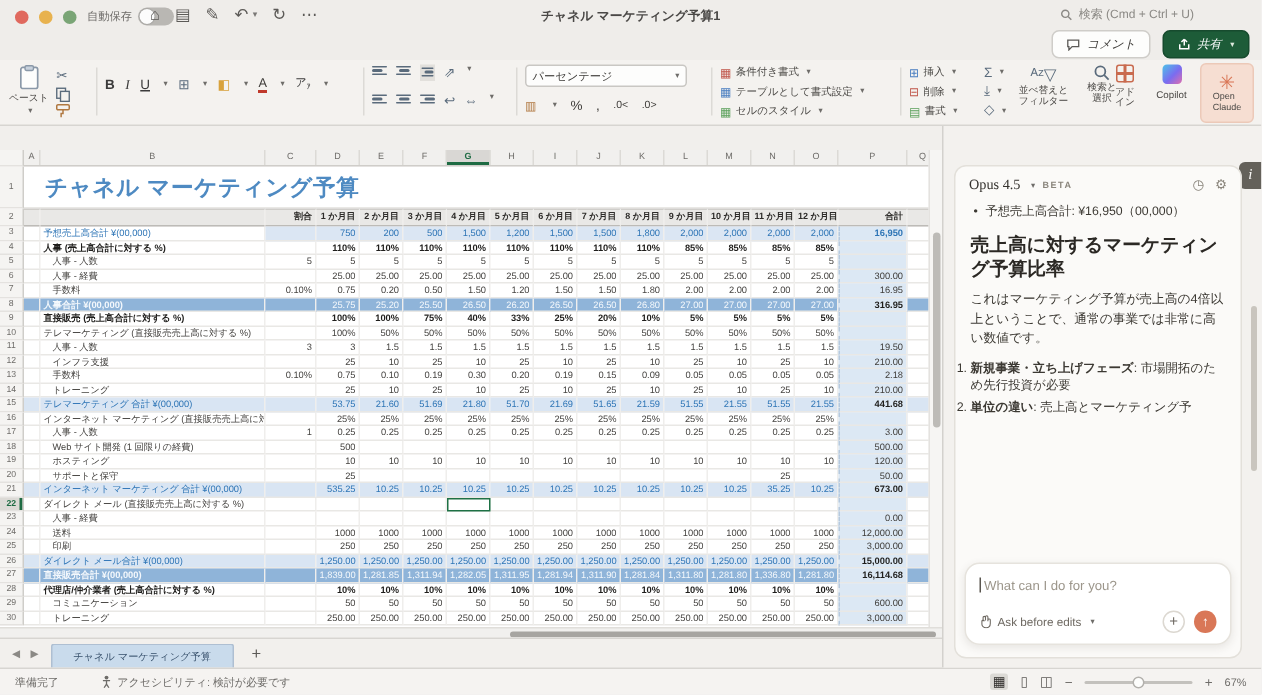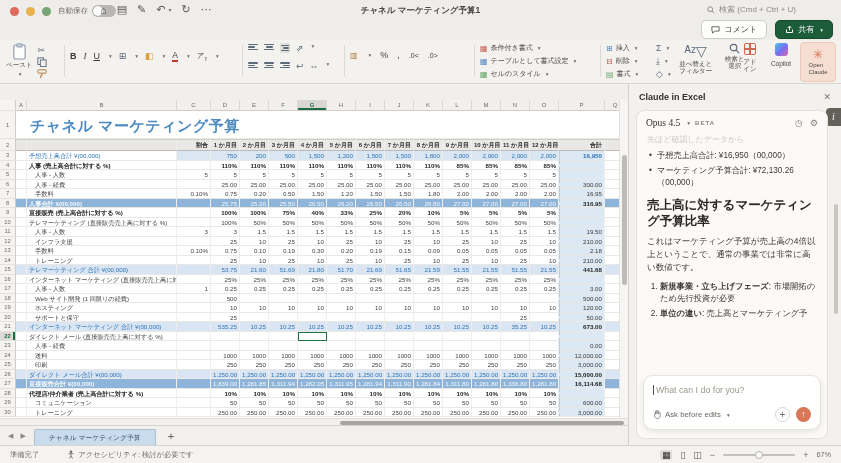--- a/index.html
+++ b/index.html
@@ -19,21 +19,21 @@
   .qat span { cursor:default; }
   .qat .small-caret{ font-size:6px; margin-left:-7px; color:#7a7876;}
   .doc-title { position:absolute; top:5px; left:50%; transform:translateX(-50%); font-size:8.5px; color:#4a4846; font-weight:bold;}
   .searchbox { position:absolute; right:45px; top:4px; display:flex; align-items:center; gap:4px; color:#8b8985; font-size:8px;}
 
   
   .tabrow { position:absolute; top:24px; left:0; width:841px; height:16px; background:#efedea; }
   .tabs { position:absolute; left:10px; top:0; display:flex; gap:16px; height:16px; align-items:center; }
   .tab { font-size:8.5px; color:#4c4a47; padding:1px 2px 3px; cursor:default; white-space:nowrap;}
   .tab.active { color:#1e6b43; font-weight:bold; border-bottom:2px solid #1e6b43; }
-  .tr-buttons { position:absolute; right:8px; top:-4px; display:flex; gap:8px; align-items:flex-start;}
+  .tr-buttons { position:absolute; right:8px; top:-4px; display:flex; gap:8px; align-items:flex-start;font-style:italic;}
   .btn-comment { display:flex; align-items:center; gap:4px; background:#fdfdfc; border:1px solid #cfcdc9; border-radius:5px; padding:3px 9px; font-size:8px; color:#3e3c39;}
   .btn-share { display:flex; align-items:center; gap:4px; background:#1d5c38; border:1px solid #174b2e; border-radius:5px; padding:3px 9px; font-size:8px; color:#fff;}
 
   
   .ribbon { position:absolute; top:40px; left:0; width:841px; height:44px; background:#f4f2ef; border-bottom:1px solid #d7d5d1; }
   .rgroup { position:absolute; top:3px; height:38px; }
   .vsep { position:absolute; top:5px; width:1px; height:32px; background:#dcdad6; }
   .ctlbox { background:#fdfdfc; border:1px solid #c9c7c3; border-radius:3px; color:#3e3c39; display:flex; align-items:center; justify-content:space-between; padding:0 4px; }
   .ic { color:#5a6b7c; font-size:9px; }
   .caret { font-size:5.5px; color:#6e6c69; margin-left:2px;}
@@ -114,21 +114,21 @@
   .msg { padding:2px 10px 0; color:#3c3933; }
   .scrolled { font-size:8px; color:#3c3933; opacity:.28; margin-bottom:5px; white-space:nowrap; overflow:hidden;}
   .bullets { list-style:none; margin-bottom:8px;}
   .bullets li { font-size:8.2px; line-height:1.45; padding-left:10px; position:relative; margin-bottom:3px;}
   .bullets li:before { content:"•"; position:absolute; left:2px; }
   .msg h1 { font-size:12.5px; line-height:1.3; color:#2b2824; margin:6px 0 6px; font-weight:bold;}
   .statline { font-size:8.5px; margin-bottom:7px;}
   .statline b { font-size:8.8px; }
   .para { font-size:8.5px; line-height:1.5; margin-bottom:8px;}
   .msg h2 { font-size:10.5px; color:#2b2824; margin:2px 0 5px; font-weight:bold;}
-  .numlist { margin-left:13px; }
+  .numlist { }
   .numlist li { font-size:8.3px; line-height:1.4; margin-bottom:3px;}
   .numlist b { font-weight:bold; }
   .inputcard { position:absolute; left:6px; right:6px; bottom:8px; background:#ffffff; border:1px solid #e6e3dd; border-radius:10px; box-shadow:0 2px 6px rgba(60,50,40,.10); padding:9px 9px 7px;}
   .placeholder { font-size:8.8px; color:#9c968b; border-left:1px solid #5a564f; padding-left:2px;}
   .input-controls { display:flex; align-items:center; margin-top:12px;}
   .askedits { display:flex; align-items:center; gap:4px; font-size:7.8px; color:#6e6962;}
   .ic-right { margin-left:auto; display:flex; gap:6px; align-items:center;}
   .plusbtn { width:15px; height:15px; border:1px solid #dcd8d1; border-radius:50%; color:#6e6962; font-size:10px; line-height:13px; text-align:center; background:#fff;}
   .sendbtn { width:15px; height:15px; border-radius:50%; color:#fff; font-size:9px; line-height:15px; text-align:center; }
   .sb-scroll { position:absolute; right:3px; top:120px; width:4px; height:110px; border-radius:2px; background:#c9c5be;}
@@ -271,20 +271,24 @@
             <i></i>
           </span>
         <span class="ic">↩</span>
         <span class="ic">⇔</span>
           <span class="caret">▾</span>
       </div>
     </div>
     <div class="vsep" style="left:344px;"></div>
 
     <div class="rgroup" style="left:350px; width:120px;">
+      <div class="ctlbox" style="width:108px; height:15px; font-size:7.5px;">
+          <span>パーセンテージ</span>
+          <span class="caret">▾</span>
+        </div>
       <div style="display:flex; gap:9px; margin-top:7px; align-items:center; color:#3e3c39;">
         <span style="font-size:8px; color:#b07840;">▥</span>
           <span class="caret">▾</span>
         <span style="font-size:9px;">%</span>
         <span style="font-size:9px;">,</span>
         <span style="font-size:7px;">.0˂</span>
         <span style="font-size:7px;">.0˃</span>
       </div>
     </div>
     <div class="vsep" style="left:474px;"></div>
@@ -335,21 +339,21 @@
         <div class="row">
             <span class="ic">⤓</span>
             <span class="caret">▾</span>
           </div>
         <div class="row">
             <span class="ic">◇</span>
             <span class="caret">▾</span>
           </div>
       </div>
       <div class="bigbtn" style="width:38px; text-align:center;">
-        <span style="font-size:14px; color:#5a6b7c;">ᴬᶻ▽</span>
+        <span style="font-size:11px; color:#5a6b7c;">ᴬᶻ▽</span>
         <span style="white-space:pre-line; line-height:1.1;">並べ替えと
 フィルター</span>
       </div>
       <div class="bigbtn" style="width:28px; text-align:center;">
         <svg width="11" height="11" viewBox="0 0 12 12">
             <circle cx="5" cy="5" r="3.6" fill="none" stroke="#5a6b7c" stroke-width="1.3"></circle>
             <line x1="7.8" y1="7.8" x2="11" y2="11" stroke="#5a6b7c" stroke-width="1.3"></line>
           </svg>
         <span style="white-space:pre-line; line-height:1.1;">検索と
 選択</span>
@@ -1014,40 +1018,34 @@
       <span style="font-size:9px;">−</span>
       <span class="zoomtrack">
           <span class="zoomknob"></span>
         </span>
       <span style="font-size:9px;">+</span>
       <span>67%</span>
     </span>
   </div>
 
   <div class="sidebar">
-    <div class="sb-head">
-      <span class="sb-title">Claude in Excel</span>
-      <span class="sb-close">✕</span>
-    </div>
     <div class="info-tab">i</div>
     <div class="sb-card">
       <div class="model-row">
         <span class="model-name">Opus 4.5</span>
         <span class="caret">▾</span>
         <span class="beta">BETA</span>
         <span class="model-icons">
           <span>◷</span>
           <span>⚙</span>
         </span>
       </div>
       <div class="msg">
-        <div class="scrolled">先ほど確認したデータから</div>
         <ul class="bullets" id="claude-bullets">
             <li>予想売上高合計: ¥16,950（00,000）</li>
-            <li>マーケティング予算合計: ¥72,130.26（00,000）</li>
           </ul>
         <h1>売上高に対するマーケティング予算比率</h1>
         <div class="para">これはマーケティング予算が売上高の4倍以上ということで、通常の事業では非常に高い数値です。</div>
         <ol class="numlist" id="claude-reasons">
             <li><b>新規事業・立ち上げフェーズ</b><span>: 市場開拓のため先行投資が必要</span></li>
             <li><b>単位の違い</b><span>: 売上高とマーケティング予</span></li>
           </ol>
       </div>
       <div class="inputcard">
         <div class="placeholder">What can I do for you?</div>

